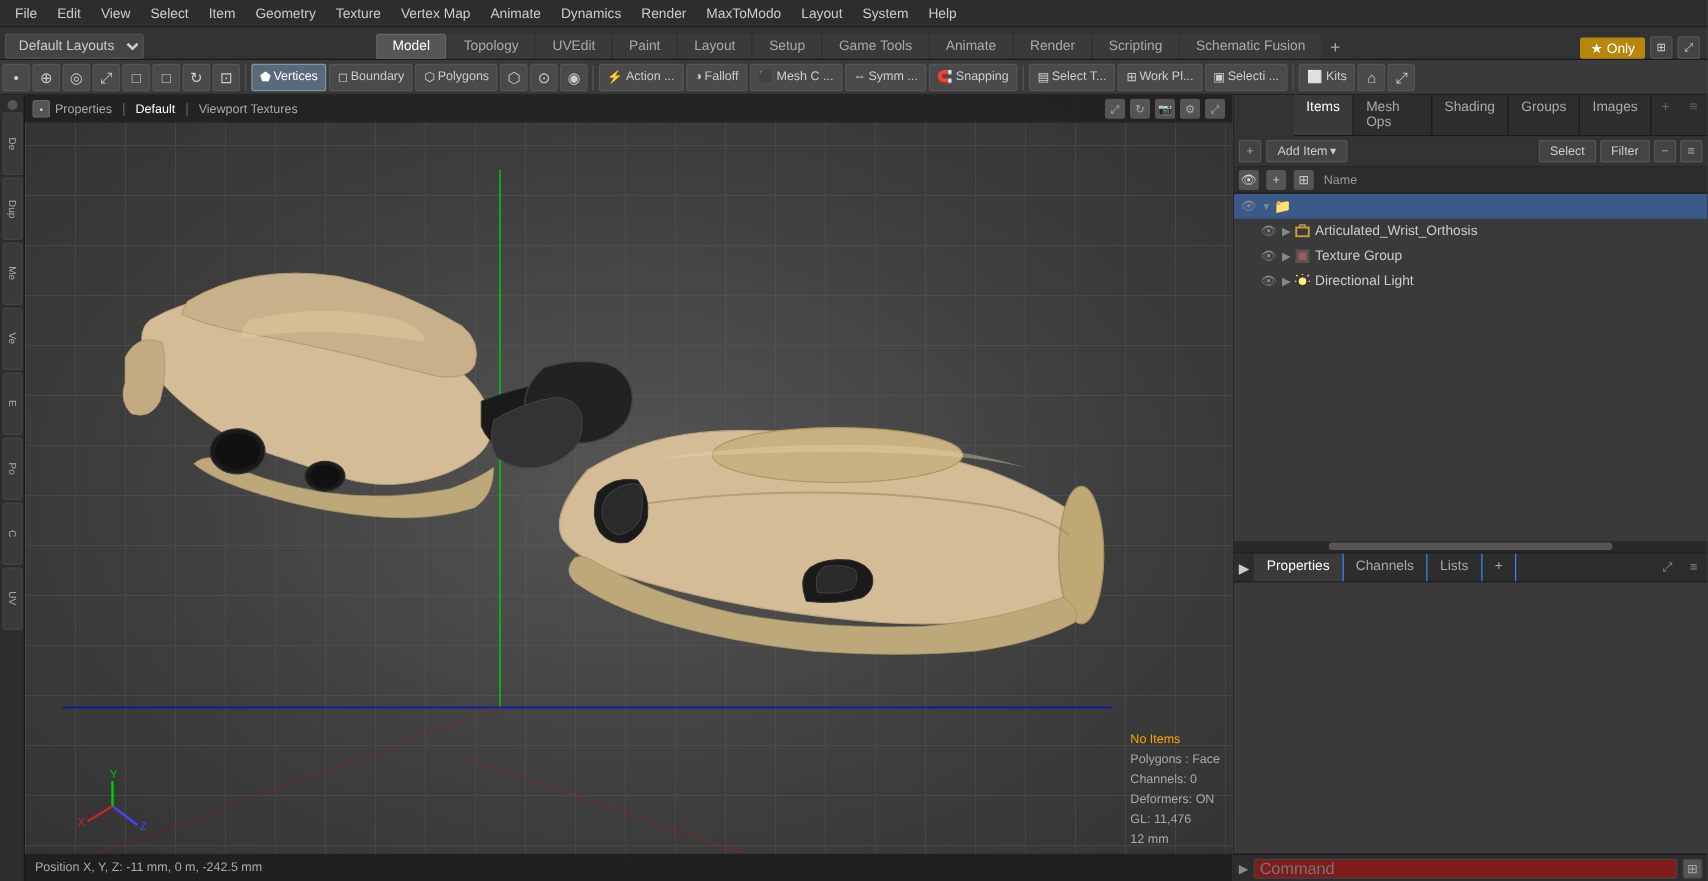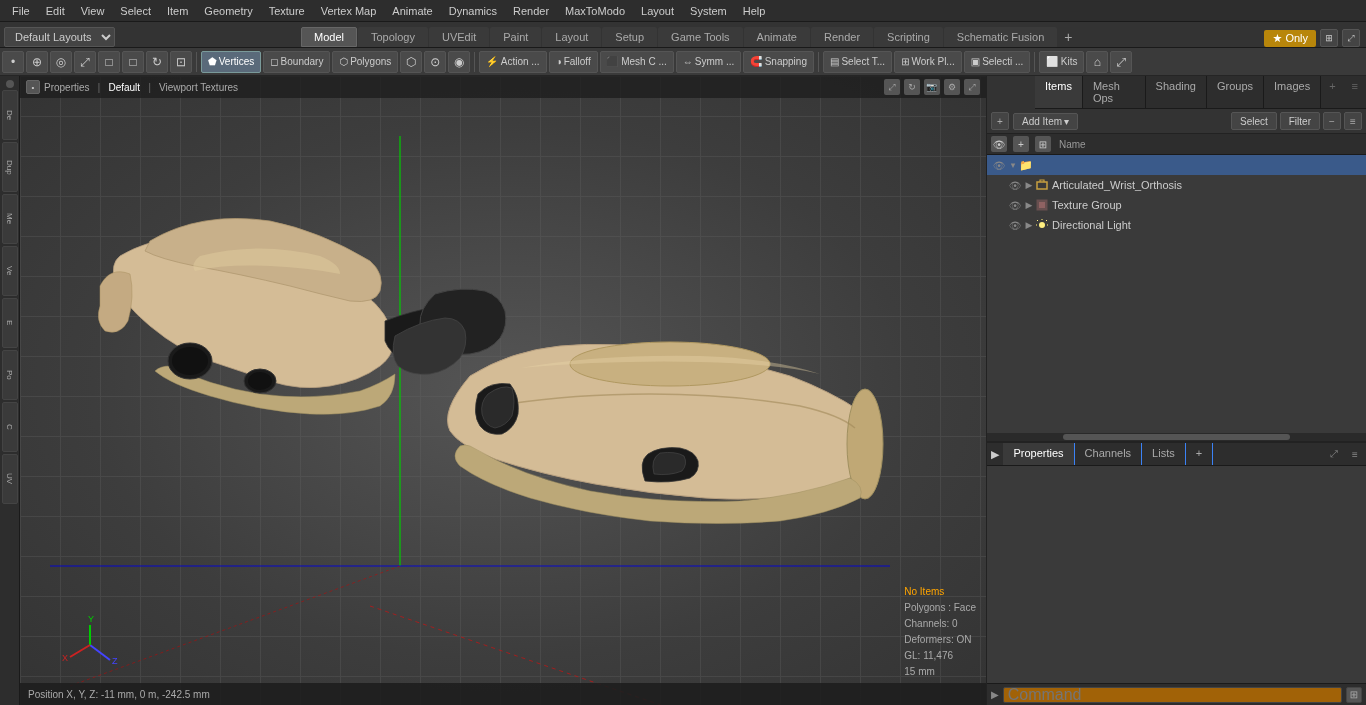--- a/index.html
+++ b/index.html
@@ -103,21 +103,21 @@
     .props-icon { width: 18px; height: 18px; cursor: pointer; display: flex; align-items: center; justify-content: center; font-size: 10px; color: #888; }
 
     
     ::-webkit-scrollbar { width: 8px; }
     ::-webkit-scrollbar-track { background: #2a2a2a; }
     ::-webkit-scrollbar-thumb { background: #555; border-radius: 4px; }
 
     
     #cmdbar { height: 22px; background: #2d2d2d; border-top: 1px solid #1a1a1a; display: flex; align-items: center; padding: 0 4px; gap: 4px; }
     .cmd-arrow { color: #888; font-size: 10px; cursor: pointer; }
-    .cmd-input { flex: 1; background: #a16207; border: 1px solid #444; color: #ccc; padding: 2px 4px; font-size: 16px; height: 16px; border-radius: 2px; }
+    .cmd-input { flex: 1; background: #7f1d1d; border: 1px solid #444; color: #ccc; padding: 2px 4px; font-size: 13px; height: 16px; border-radius: 2px; }
     .cmd-btn { width: 16px; height: 16px; background: #555; border: 1px solid #444; color: #aaa; cursor: pointer; display: flex; align-items: center; justify-content: center; font-size: 10px; border-radius: 2px; }
 
     .panel-scrollbar { height: 8px; background: #2a2a2a; position: relative; }
     .panel-scrollbar-thumb { width: 60%; height: 6px; background: #555; border-radius: 3px; position: absolute; top: 1px; left: 20%; }
   </style>
 </head>
 <body>
 
 <div id="menubar">
   <span class="menu-item">File</span>
@@ -333,21 +333,21 @@
         <text x="2" y="46" fill="#cc2222" font-size="9">X</text>
       </svg>
     </div>
 
     <div class="info-overlay">
       <div class="info-warning">No Items</div>
       <div class="info-normal">Polygons : Face</div>
       <div class="info-normal">Channels: 0</div>
       <div class="info-normal">Deformers: ON</div>
       <div class="info-normal">GL: 11,476</div>
-      <div class="info-normal">15 mm</div>
+      <div class="info-normal">12 mm</div>
     </div>
 
     <div id="statusbar">
       <span class="status-text">Position X, Y, Z:   -11 mm, 0 m, -242.5 mm</span>
     </div>
   </div>
 
   <div id="right-panel">
 
     <div id="items-panel">

